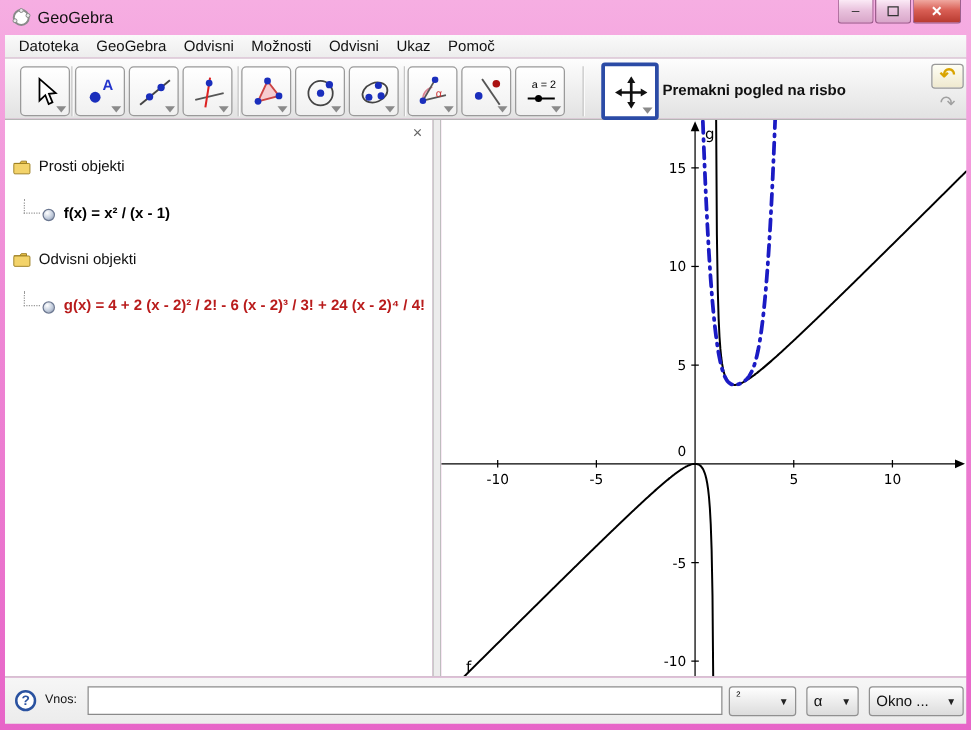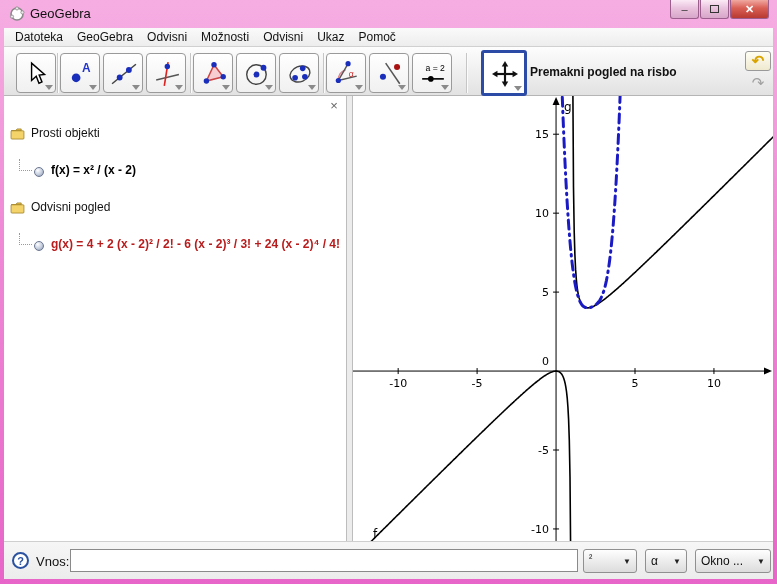--- a/index.html
+++ b/index.html
@@ -72,21 +72,21 @@
   .graphics{position:absolute;left:353px;top:96px;width:420px;height:445px;background:#fff;}
   .graphics svg{display:block;}
   .graphics text{font-family:"DejaVu Sans","Liberation Sans",sans-serif;font-size:11px;fill:#000;}
   .graphics text.flabel{font-size:12px;}
   
   .inputbar{position:absolute;left:4px;top:541px;width:769px;height:38px;
     background:linear-gradient(180deg,#f6f6f6,#ececec);border-top:1px solid #cfcfcf;}
   .help{position:absolute;left:8px;top:10px;width:17px;height:17px;border-radius:50%;
     border:2px solid #2a52a0;background:#fff;color:#2a52a0;font-weight:bold;font-size:11px;
     display:flex;align-items:center;justify-content:center;}
-  .vnos-label{position:absolute;left:32px;top:12px;font-size:13px;color:#111;}
+  .vnos-label{position:absolute;left:32px;top:12px;font-size:10px;color:#111;}
   .vnos-input{position:absolute;left:66px;top:7px;width:508px;height:23px;
     border:1px solid #8a8a8a;background:#fff;font-size:13px;padding:0 4px;
     font-family:"Liberation Sans",sans-serif;}
   .combo{position:absolute;top:7px;height:24px;border:1px solid #909090;border-radius:3px;
     background:linear-gradient(180deg,#fefefe,#dcdcdc);display:flex;align-items:center;
     padding:0 5px;font-size:12px;color:#111;}
   .combo .cval{flex:1;text-align:left;}
   .combo .arr{font-size:8px;color:#222;margin-left:4px;}
   .combo.c1{left:579px;width:54px;}
   .combo.c1 .cval{font-size:10px;align-self:flex-start;margin-top:2px;}
@@ -258,29 +258,29 @@
         <svg class="folder" viewBox="0 0 16 13">
           <path d="M1 3 L6 3 L7.5 1 L12 1 L12 3 L1 3 Z" fill="#e8c24a" stroke="#9a7c1e" stroke-width="0.8"></path>
           <rect x="1" y="3" width="14" height="9" rx="1" fill="#f3d36a" stroke="#9a7c1e" stroke-width="0.8"></rect>
         </svg>
         <span class="flabel">Prosti objekti</span>
       </div>
 
       <div class="trow item">
         <span class="conn"></span>
         <span class="bullet"></span>
-        <span class="objtext" style="color: rgb(0, 0, 0);">f(x) = x² / (x - 2)</span>
+        <span class="objtext" style="color: rgb(0, 0, 0);">f(x) = x² / (x - 1)</span>
       </div>
 
       <div class="trow">
         <svg class="folder" viewBox="0 0 16 13">
           <path d="M1 3 L6 3 L7.5 1 L12 1 L12 3 L1 3 Z" fill="#e8c24a" stroke="#9a7c1e" stroke-width="0.8"></path>
           <rect x="1" y="3" width="14" height="9" rx="1" fill="#f3d36a" stroke="#9a7c1e" stroke-width="0.8"></rect>
         </svg>
-        <span class="flabel">Odvisni pogled</span>
+        <span class="flabel">Odvisni objekti</span>
       </div>
 
       <div class="trow item">
         <span class="conn"></span>
         <span class="bullet"></span>
         <span class="objtext" style="color: #b91c1c;">g(x) = 4 + 2 (x - 2)² / 2! - 6 (x - 2)³ / 3! + 24 (x - 2)⁴ / 4!</span>
       </div>
 
     </div>
   </div>

